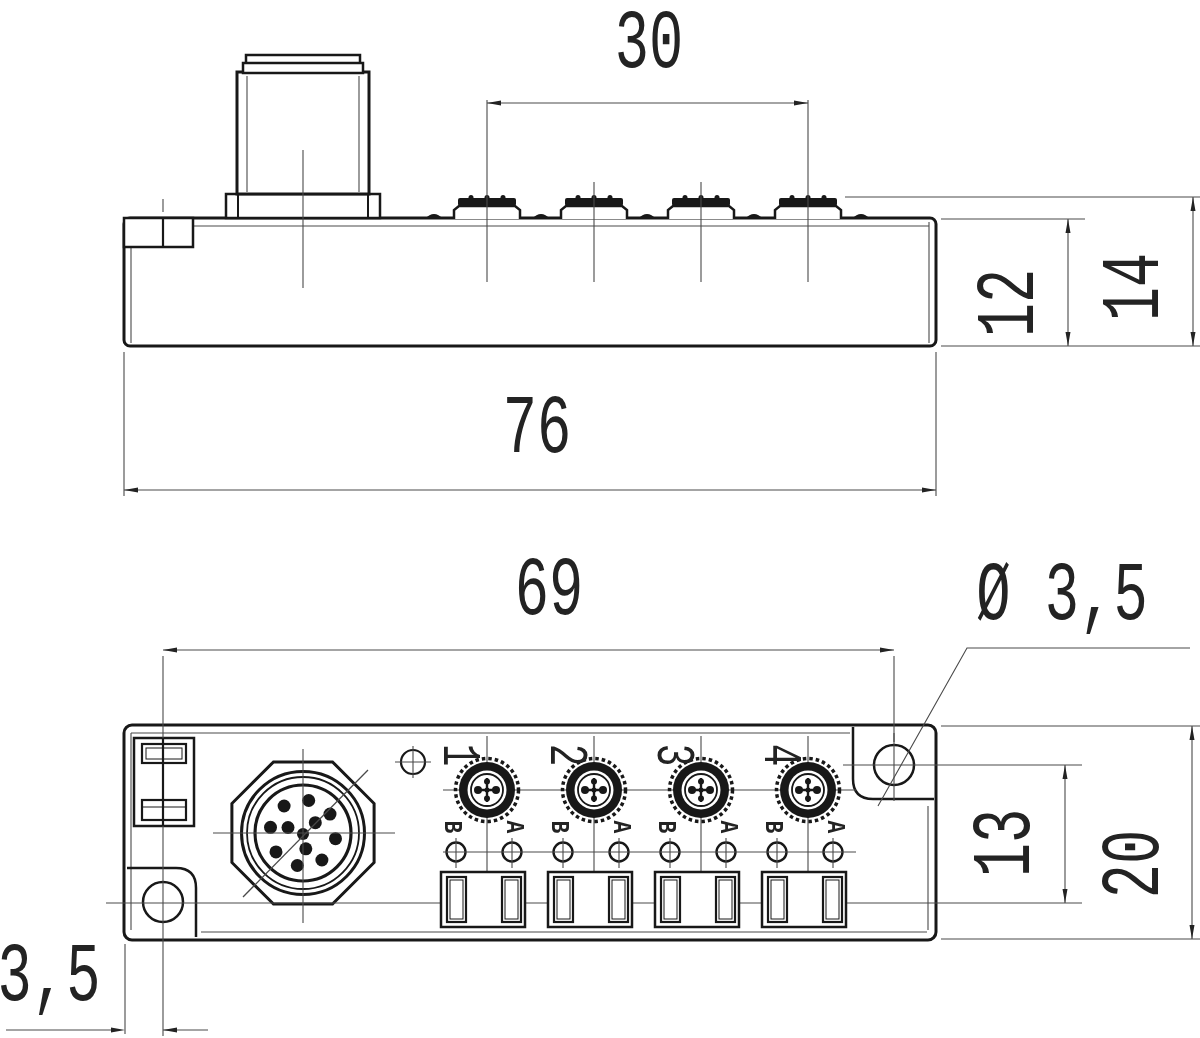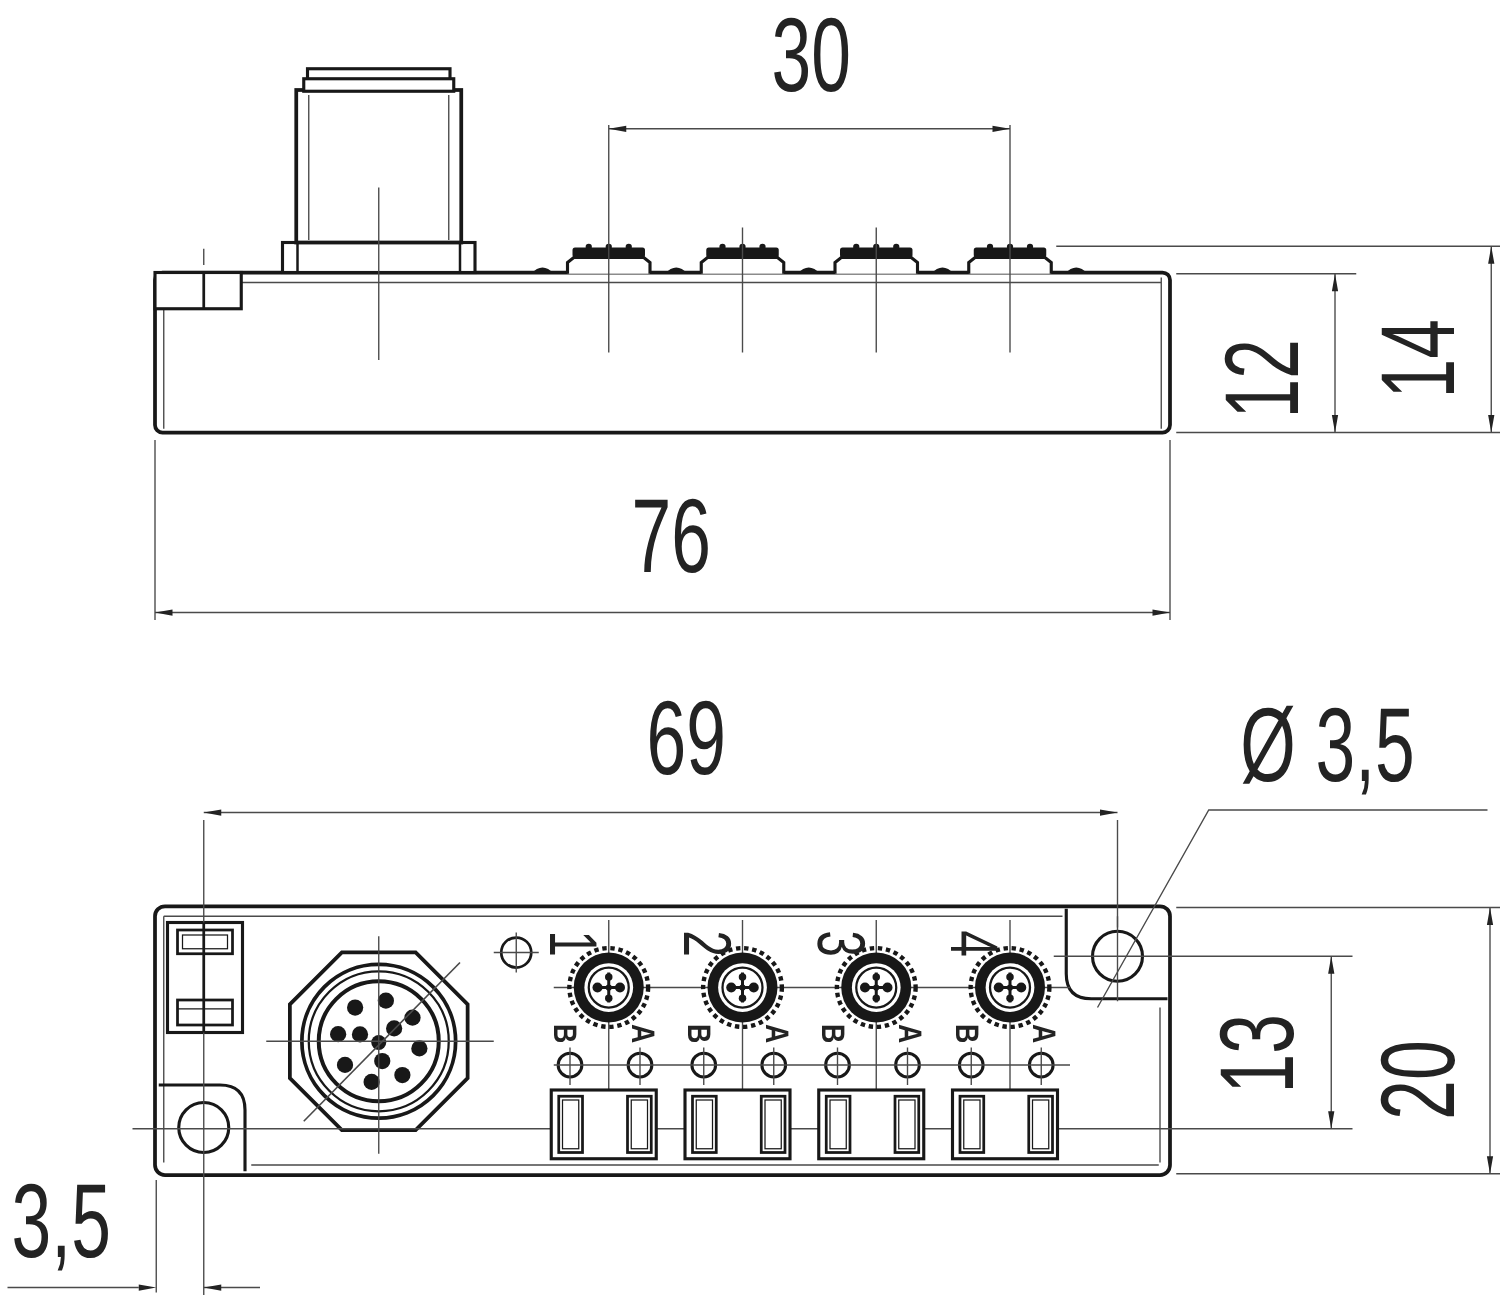--- a/index.html
+++ b/index.html
@@ -1,17 +1,17 @@
 <!DOCTYPE html>
 <html><head>
 <meta charset="utf-8">
 <style>
   html,body{margin:0;padding:0;background:#fff;}
   .stage{position:relative;width:1200px;height:1038px;background:#ffffff;overflow:hidden;
-         font-family:Liberation Sans, sans-serif;}
+         font-family:Liberation Mono, monospace;}
   svg{position:absolute;left:0;top:0;}
   .lbl{position:absolute;color:#232323;white-space:nowrap;
        transform:translate(-50%,-50%) scaleX(0.68);}
   .dim{font-size:84px;font-weight:400;}
   .rot{transform:translate(-50%,-50%) rotate(-90deg) scaleX(0.68);}
   .pnum{font-size:54px;transform:translate(-50%,-50%) rotate(90deg) scaleX(0.70);}
   .ab{font-size:26px;font-weight:bold;transform:translate(-50%,-50%) rotate(90deg) scaleX(0.82);}
 </style>
 </head>
 <body>

